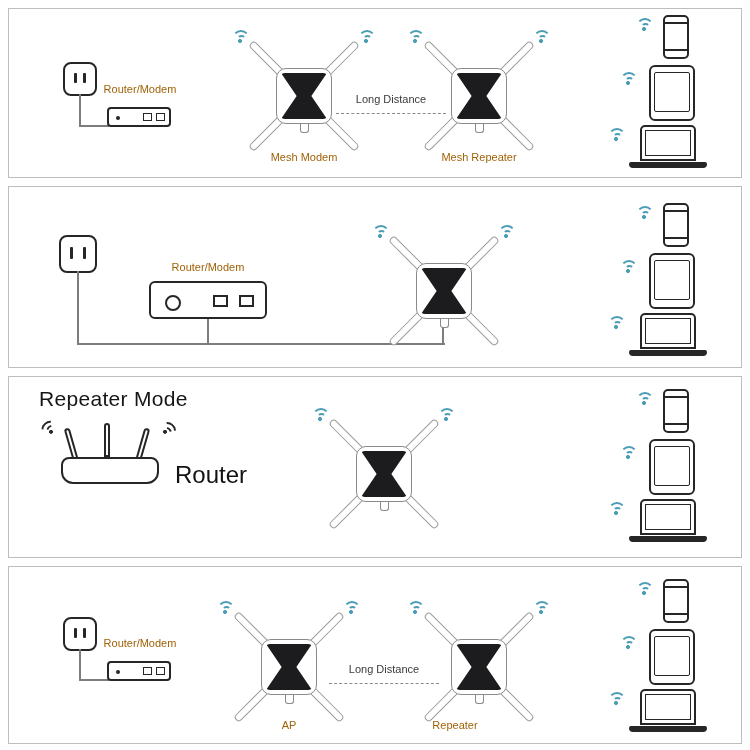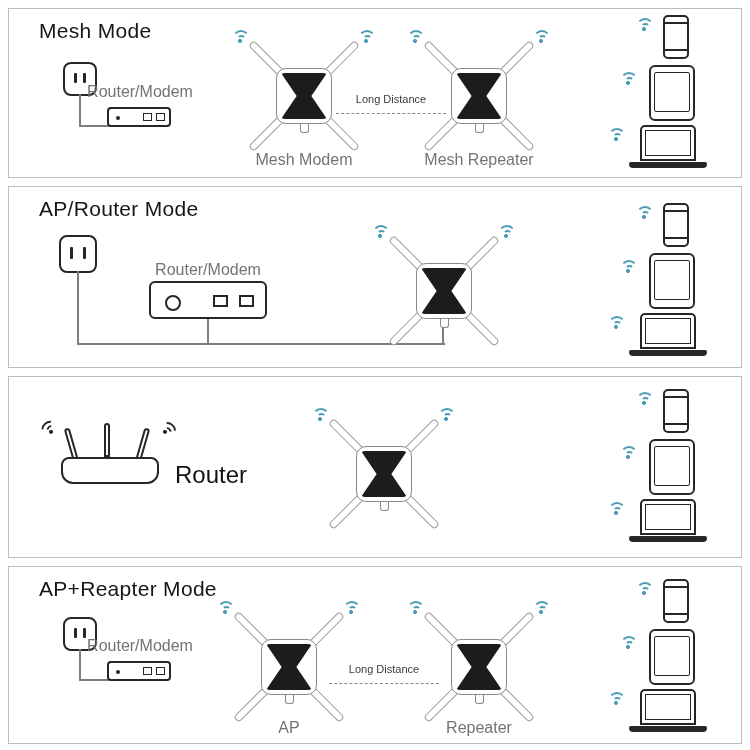--- a/index.html
+++ b/index.html
@@ -3,21 +3,21 @@
 <meta charset="utf-8">
 <style>
   * { margin:0; padding:0; box-sizing:border-box; }
   html,body { width:750px; height:750px; }
   body { position:relative; background:#ffffff; font-family:"Liberation Sans", sans-serif; overflow:hidden; }
 
   .panel { position:absolute; left:8px; width:734px; background:#fff; border:1px solid #bdbdbd; }
   .title { position:absolute; left:30px; top:10px; font-size:21px; font-weight:500; color:#161616; letter-spacing:.3px; }
 
   .line { position:absolute; background:#7d7d7d; }
-  .lbl { position:absolute; font-size:16px; color:#737373; text-align:center; }
+  .lbl { position:absolute; font-size:11px; color:#a16207; text-align:center; }
   .distance { position:absolute; text-align:center; font-size:11px; color:#3a3a3a;
               border-bottom:1px dashed #8a8a8a; padding-bottom:8px; }
 
   
   .plug { position:absolute; width:34px; height:34px; border:2px solid #262626; border-radius:8px; background:#fff; }
   .plug::before,.plug::after { content:""; position:absolute; top:9px; width:3px; height:10px; background:#262626; border-radius:1px; }
   .plug::before{ left:9px; } .plug::after{ right:9px; }
   .plug.big { width:38px; height:38px; }
   .plug.big::before,.plug.big::after { top:10px; height:12px; }
 
@@ -69,21 +69,20 @@
   .router-body { position:absolute; width:98px; height:27px; background:#fff; border:2px solid #262626; border-radius:8px 8px 12px 12px; z-index:2; }
   .ant { position:absolute; width:6px; height:34px; background:#fff; border:2px solid #262626; border-radius:3px 3px 0 0; }
   .ant.left { transform:rotate(-16deg); transform-origin:50% 100%; }
   .ant.right { transform:rotate(16deg); transform-origin:50% 100%; }
   .router-name { position:absolute; font-size:24px; color:#121212; }
 </style>
 </head>
 <body>
 
 <section class="panel" style="top:8px;height:170px">
-  <h2 class="title">Mesh Mode</h2>
 
   <div class="plug" style="left:54px;top:53px"></div>
   <div class="line" style="left:70px;top:85px;width:2px;height:33px"></div>
   <div class="line" style="left:70px;top:116px;width:30px;height:2px"></div>
 
   <div class="lbl" style="left:71px;top:74px;width:120px">Router/Modem</div>
   <div class="modem-s" style="left:98px;top:98px">
     <i class="port p1"></i>
     <i class="port p2"></i>
   </div>
@@ -123,21 +122,20 @@
     <div class="tablet" style="left:42px;top:50px"></div>
     <span class="wifi" style="left:0px;top:112px"></span>
     <div class="laptop" style="left:22px;top:110px">
       <div class="lap-screen"></div>
       <div class="lap-base"></div>
     </div>
   </div>
 </section>
 
 <section class="panel" style="top:186px;height:182px">
-  <h2 class="title">AP/Router Mode</h2>
 
   <div class="plug big" style="left:50px;top:48px"></div>
   <div class="line" style="left:68px;top:84px;width:2px;height:74px"></div>
   <div class="line" style="left:68px;top:156px;width:368px;height:2px"></div>
   <div class="line" style="left:198px;top:132px;width:2px;height:26px"></div>
   <div class="line" style="left:433px;top:140px;width:2px;height:18px"></div>
 
   <div class="lbl" style="left:139px;top:74px;width:120px">Router/Modem</div>
   <div class="modem-b" style="left:140px;top:94px">
     <i class="portb bp1"></i>
@@ -162,20 +160,21 @@
     <div class="tablet" style="left:42px;top:50px"></div>
     <span class="wifi" style="left:0px;top:112px"></span>
     <div class="laptop" style="left:22px;top:110px">
       <div class="lap-screen"></div>
       <div class="lap-base"></div>
     </div>
   </div>
 </section>
 
 <section class="panel" style="top:376px;height:182px">
+  <h2 class="title">Repeater Mode</h2>
 
   <span class="wifi dark rot-l" style="left:30px;top:44px"></span>
   <span class="wifi dark rot-r" style="left:150px;top:44px"></span>
   <div class="ant left" style="left:64px;top:50px"></div>
   <div class="ant" style="left:95px;top:46px"></div>
   <div class="ant right" style="left:126px;top:50px"></div>
   <div class="router-body" style="left:52px;top:80px"></div>
   <div class="router-name" style="left:166px;top:84px">Router</div>
 
   <div class="device" style="left:300px;top:32px">
@@ -196,21 +195,20 @@
     <div class="tablet" style="left:42px;top:50px"></div>
     <span class="wifi" style="left:0px;top:112px"></span>
     <div class="laptop" style="left:22px;top:110px">
       <div class="lap-screen"></div>
       <div class="lap-base"></div>
     </div>
   </div>
 </section>
 
 <section class="panel" style="top:566px;height:178px">
-  <h2 class="title">AP+Reapter Mode</h2>
 
   <div class="plug" style="left:54px;top:50px"></div>
   <div class="line" style="left:70px;top:82px;width:2px;height:32px"></div>
   <div class="line" style="left:70px;top:112px;width:30px;height:2px"></div>
 
   <div class="lbl" style="left:71px;top:70px;width:120px">Router/Modem</div>
   <div class="modem-s" style="left:98px;top:94px">
     <i class="port p1"></i>
     <i class="port p2"></i>
   </div>
@@ -234,21 +232,21 @@
   <div class="device" style="left:395px;top:35px">
     <div class="arm a1"></div>
     <div class="arm a2"></div>
     <div class="dbody">
         <div class="face"></div>
       </div>
     <div class="jack"></div>
     <span class="wifi" style="left:2px;top:-2px"></span>
     <span class="wifi" style="left:128px;top:-2px"></span>
   </div>
-  <div class="lbl" style="left:410px;top:152px;width:120px">Repeater</div>
+  <div class="lbl" style="left:386px;top:152px;width:120px">Repeater</div>
 
   <div class="clients" style="left:598px;top:12px">
     <span class="wifi" style="left:28px;top:2px"></span>
     <div class="phone" style="left:56px;top:0"></div>
     <span class="wifi" style="left:12px;top:56px"></span>
     <div class="tablet" style="left:42px;top:50px"></div>
     <span class="wifi" style="left:0px;top:112px"></span>
     <div class="laptop" style="left:22px;top:110px">
       <div class="lap-screen"></div>
       <div class="lap-base"></div>

